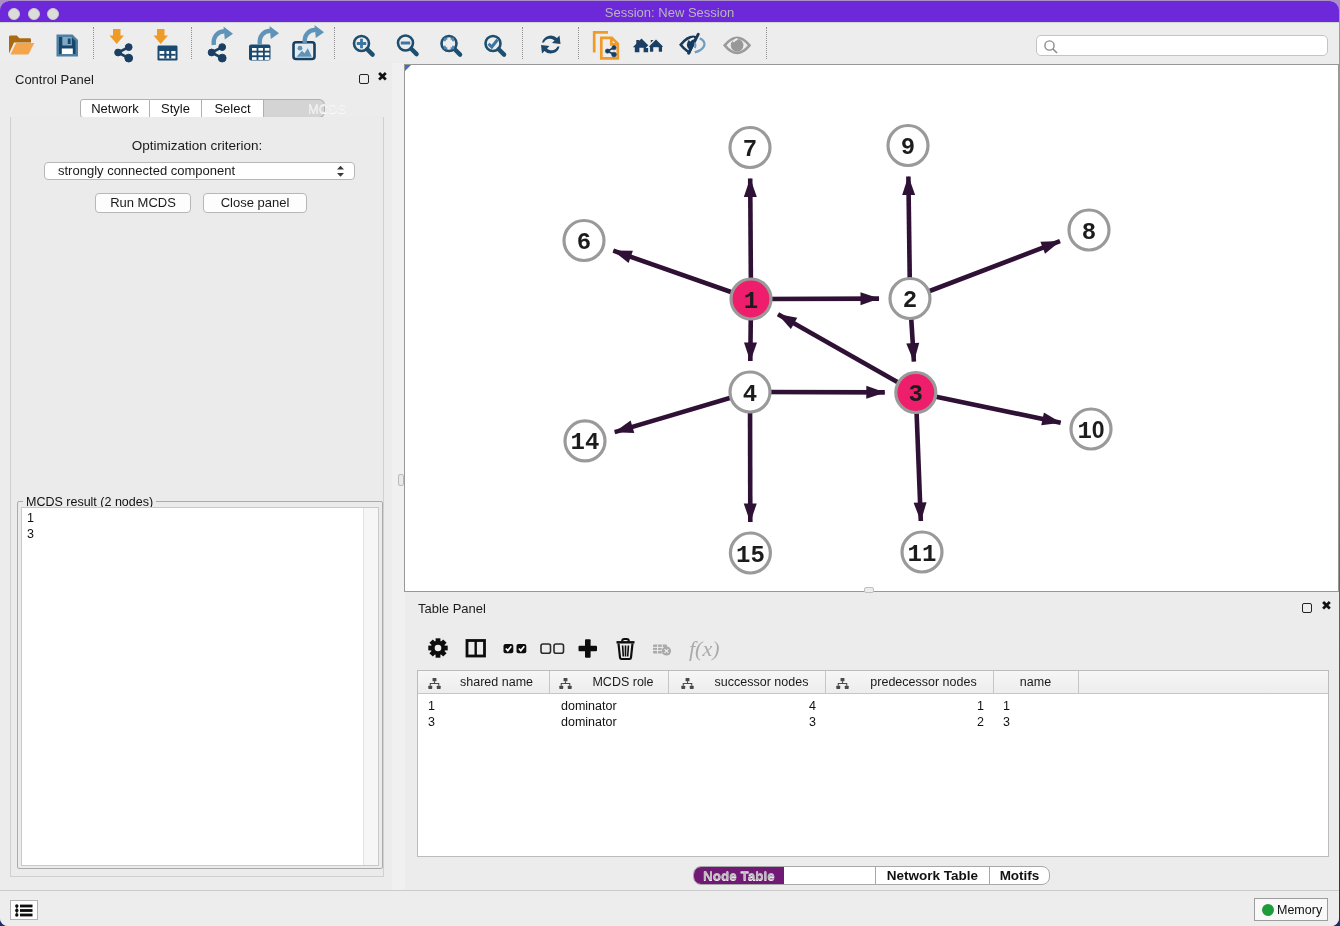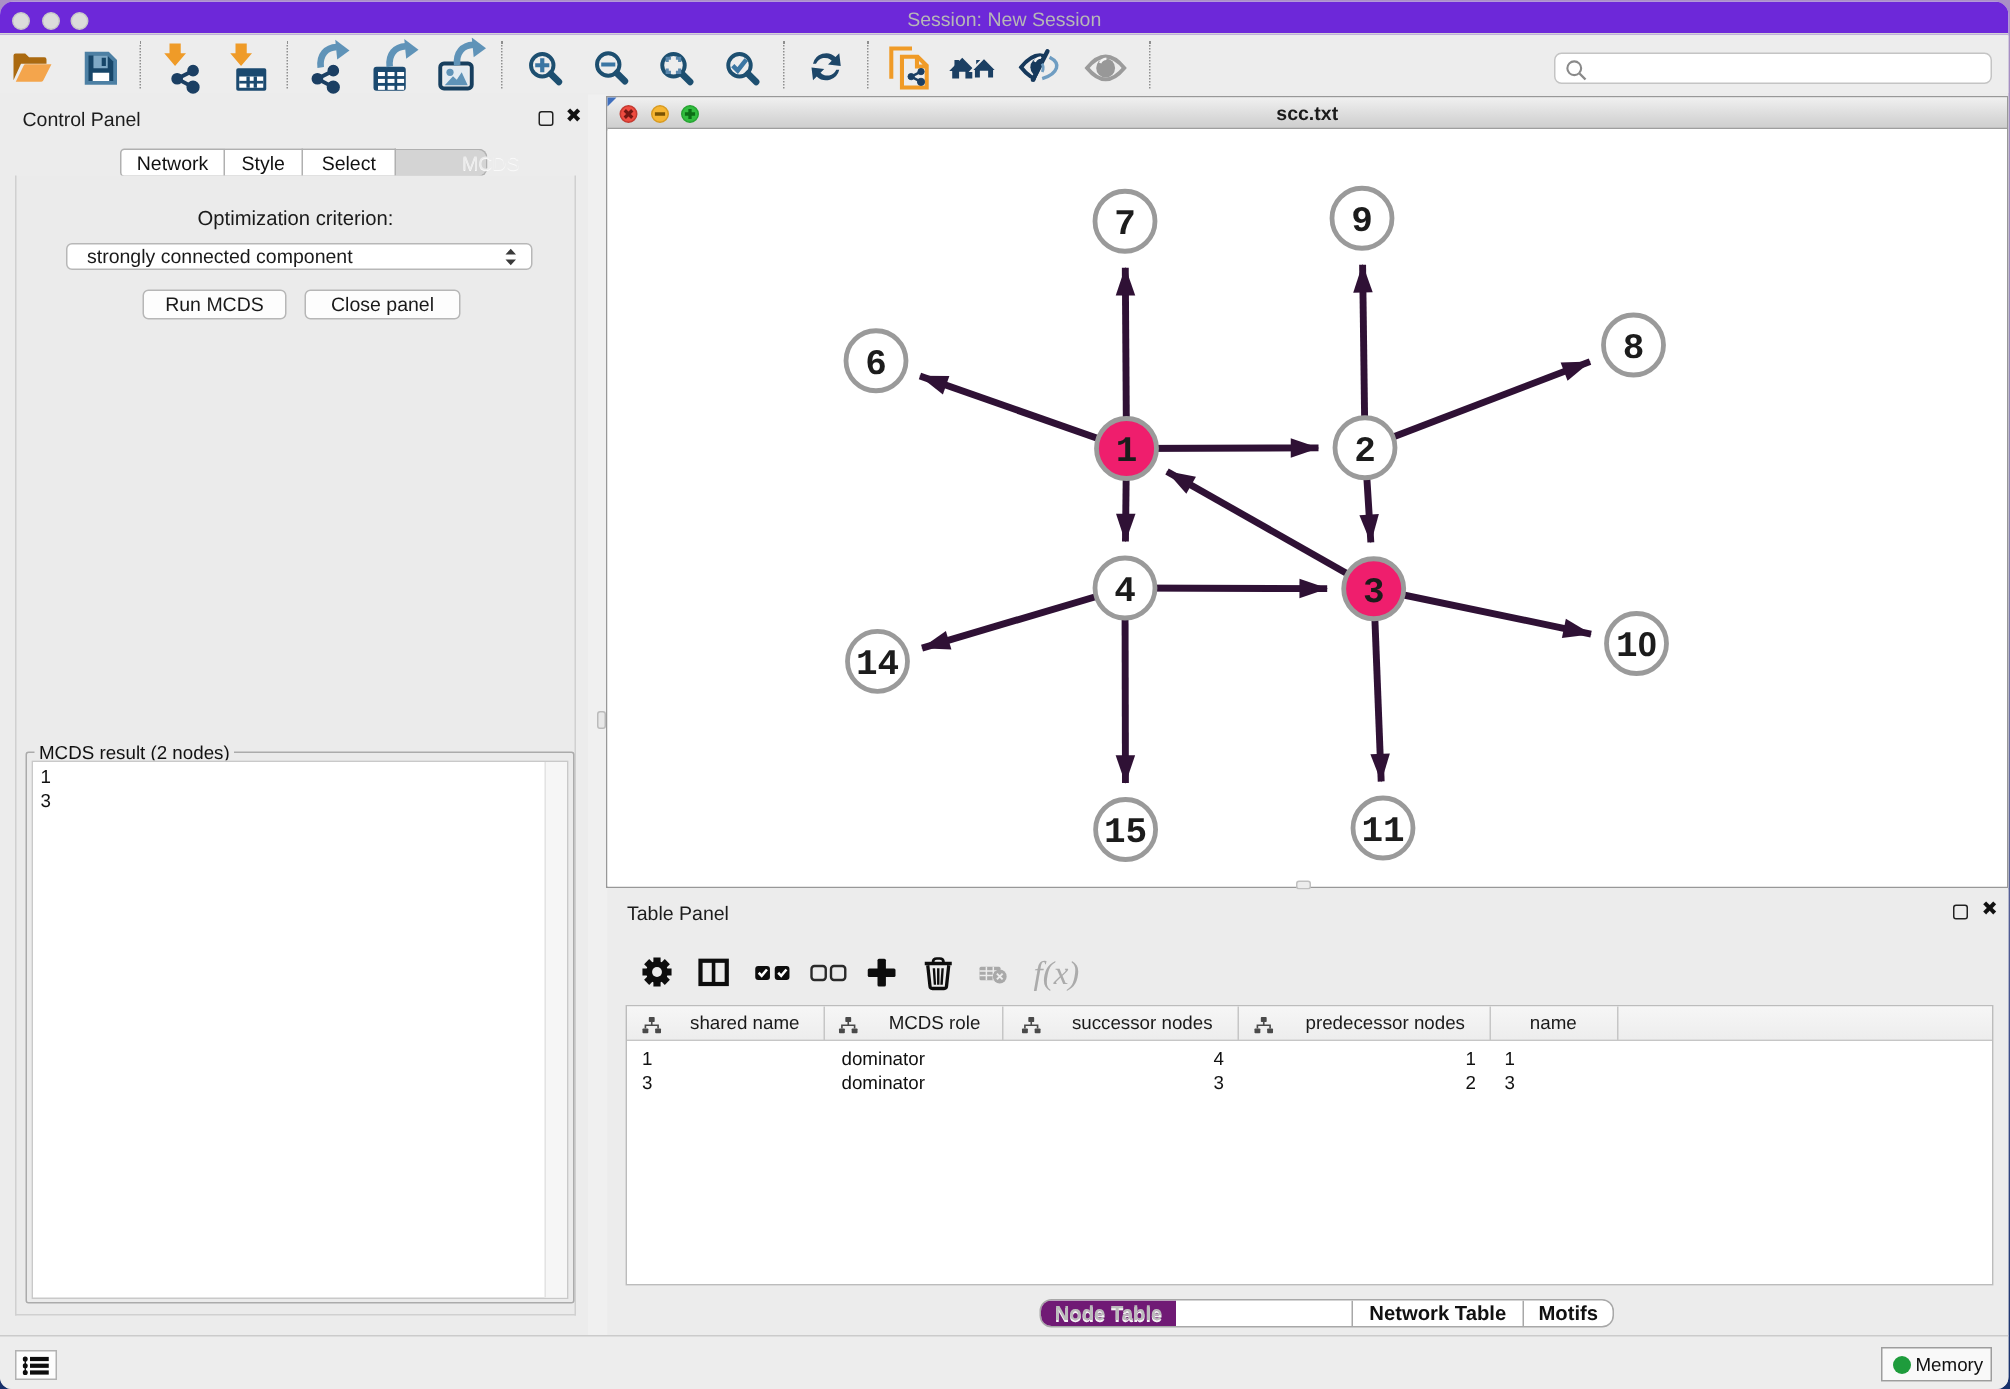--- a/index.html
+++ b/index.html
@@ -251,38 +251,20 @@
       <div id="fieldset">
         <div id="fslegend">MCDS result (2 nodes)</div>
         <div id="fsinner">1<br>3<div id="fsscroll"></div></div>
       </div>
     </div>
   </div>
   <div id="vdiv">
       <div id="vgrip"></div>
     </div>
   <div id="netwin">
-    <div id="nettitle">
-      <div class="mac" style="left:8px; background:#ee4b40; border:1px solid #c43a31;">
-          <svg width="10" height="10" viewBox="0 0 10 10" style="position:absolute;left:0;top:0;">
-            <path d="M2.5,2.5 L7.5,7.5 M7.5,2.5 L2.5,7.5" stroke="#731713" stroke-width="2.2"></path>
-          </svg>
-        </div>
-      <div class="mac" style="left:29px; background:#f6b633; border:1px solid #d89b22;">
-          <svg width="10" height="10" viewBox="0 0 10 10" style="position:absolute;left:0;top:0;">
-            <path d="M1.6,5 L8.4,5" stroke="#7a5302" stroke-width="2.2"></path>
-          </svg>
-        </div>
-      <div class="mac" style="left:49px; background:#32bd3f; border:1px solid #26a432;">
-          <svg width="10" height="10" viewBox="0 0 10 10" style="position:absolute;left:0;top:0;">
-            <path d="M1.6,5 L8.4,5 M5,1.6 L5,8.4" stroke="#0c6e16" stroke-width="2.2"></path>
-          </svg>
-        </div>
-      <div id="netname">scc.txt</div>
-    </div>
     <div id="corner"></div>
     <div id="canvas">
 <svg width="933" height="505" viewBox="0 0 933 505">
 <defs>
             <marker id="ah" viewBox="0 0 20 14" markerWidth="20" markerHeight="14" refX="19" refY="7" orient="auto" markerUnits="userSpaceOnUse">
               <path d="M0.5,0.5 L19.5,7 L0.5,13.5 Z" fill="#2f1135"></path>
             </marker>
           </defs>
 <g stroke="#2f1135" stroke-width="4.6">
 <line x1="346.0" y1="212.0" x2="345.2" y2="91.5" marker-end="url(#ah)"></line>
@@ -447,21 +429,21 @@
       </div>
       <div class="cell" style="left:10px; top:27px;">1<br>3</div>
       <div class="cell" style="left:143px; top:27px;">dominator<br>dominator</div>
       <div class="cell" style="left:250px; top:27px; width:148px; text-align:right;">4<br>3</div>
       <div class="cell" style="left:407px; top:27px; width:159px; text-align:right;">1<br>2</div>
       <div class="cell" style="left:585px; top:27px;">1<br>3</div>
     </div>
     <div id="tptabs">
       <div class="tptab first sel" style="width:90px;">Node Table</div>
       <div class="tptab" style="width:91px;margin-top:23px;">Edge Table</div>
-      <div class="tptab" style="width:114px;margin-left:26px;">Network Table</div>
+      <div class="tptab" style="width:114px;">Network Table</div>
       <div class="tptab" style="width:60px;">Motifs</div>
     </div>
   </div>
   <div id="statusbar">
     <div id="listbtn">
         <svg width="18" height="13" viewBox="0 0 18 13" style="position:absolute;left:4px;top:3px;">
           <g fill="#0d0d0d">
             <circle cx="1.8" cy="2" r="1.7"></circle>
             <circle cx="1.8" cy="6.5" r="1.7"></circle>
             <circle cx="1.8" cy="11" r="1.7"></circle>

